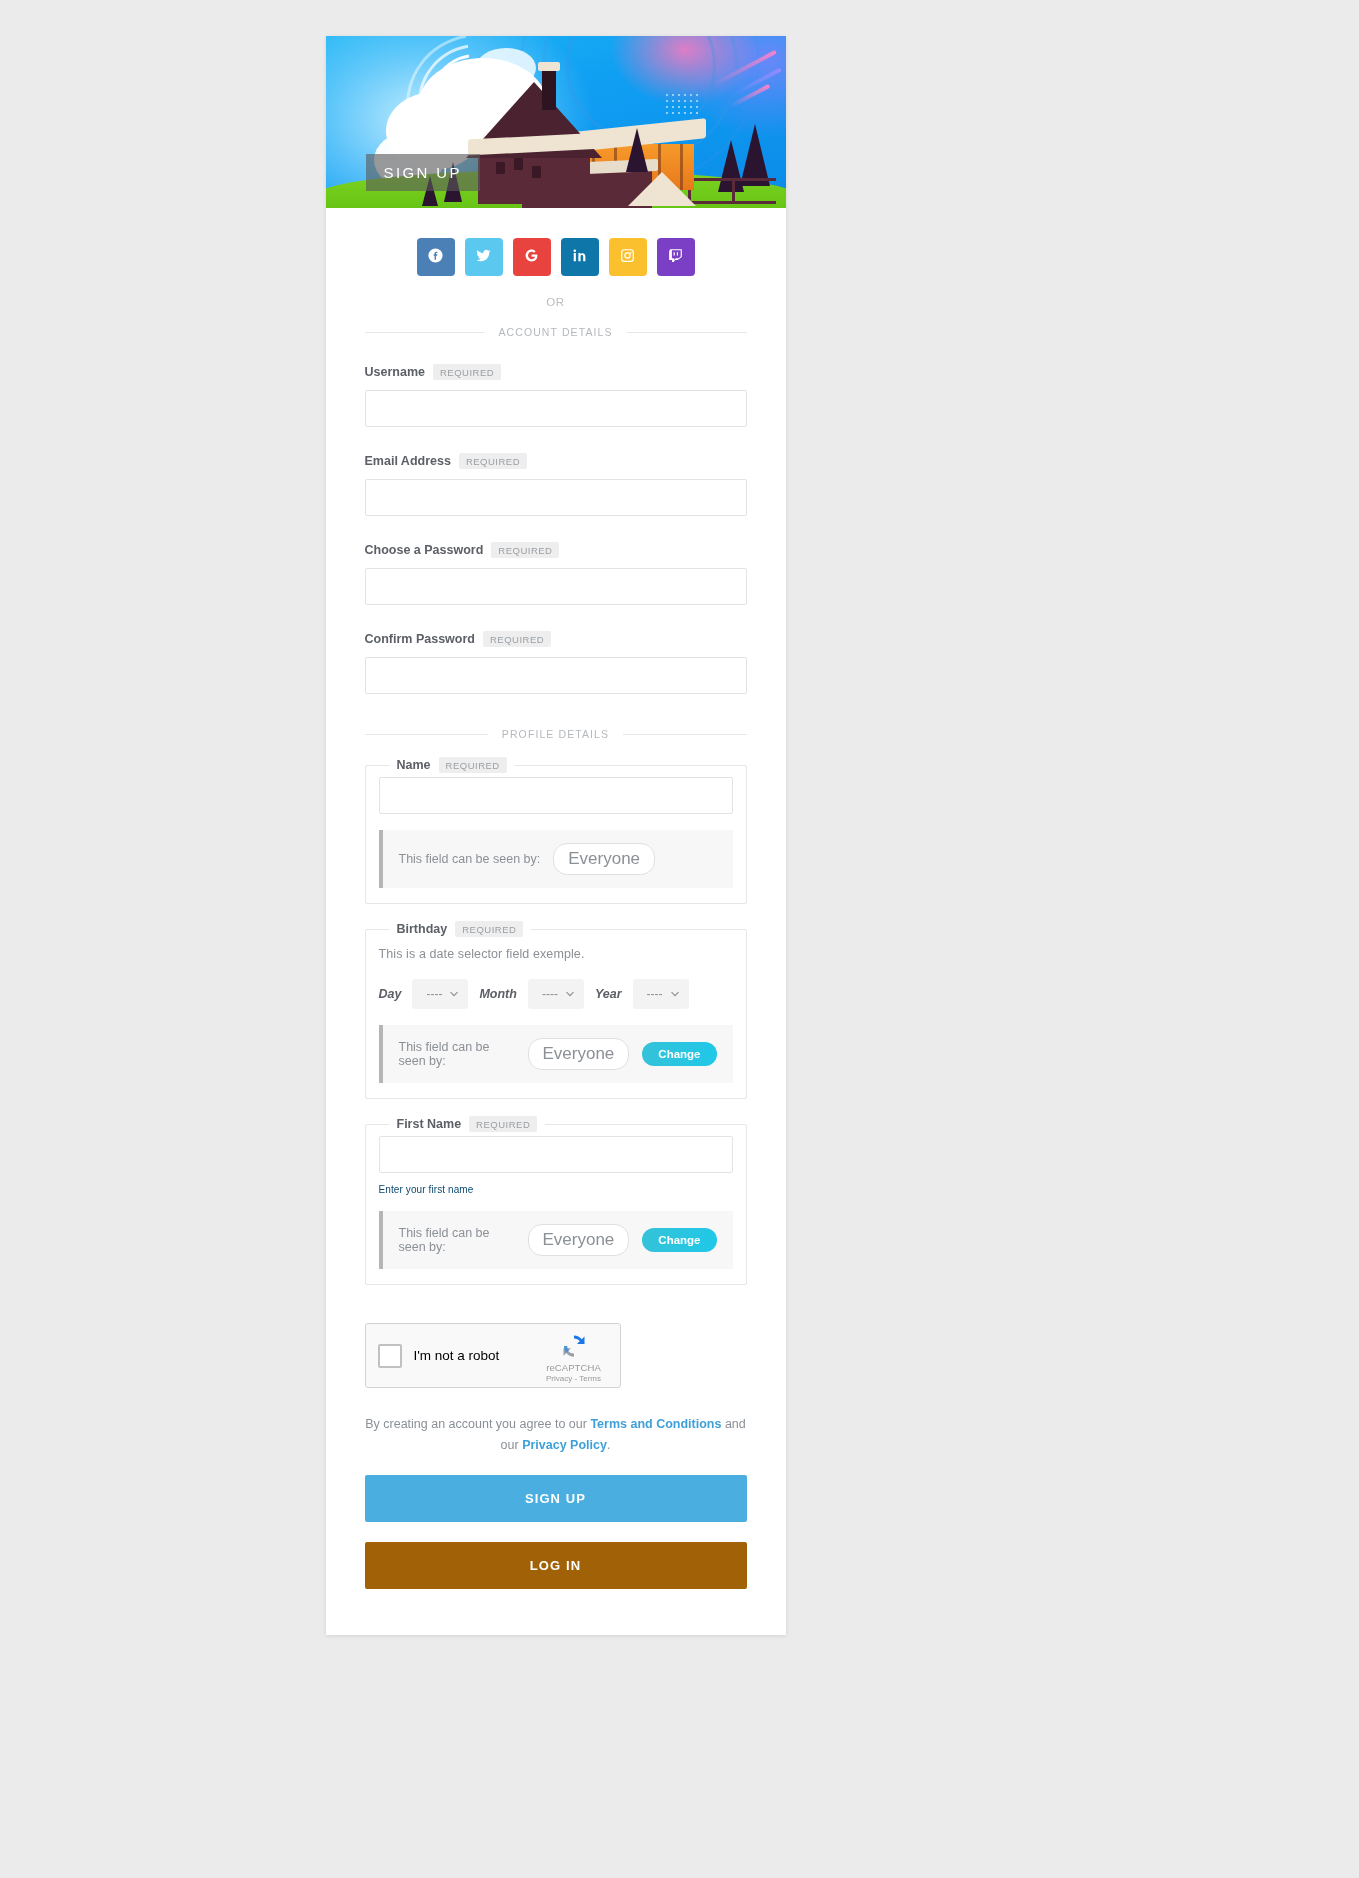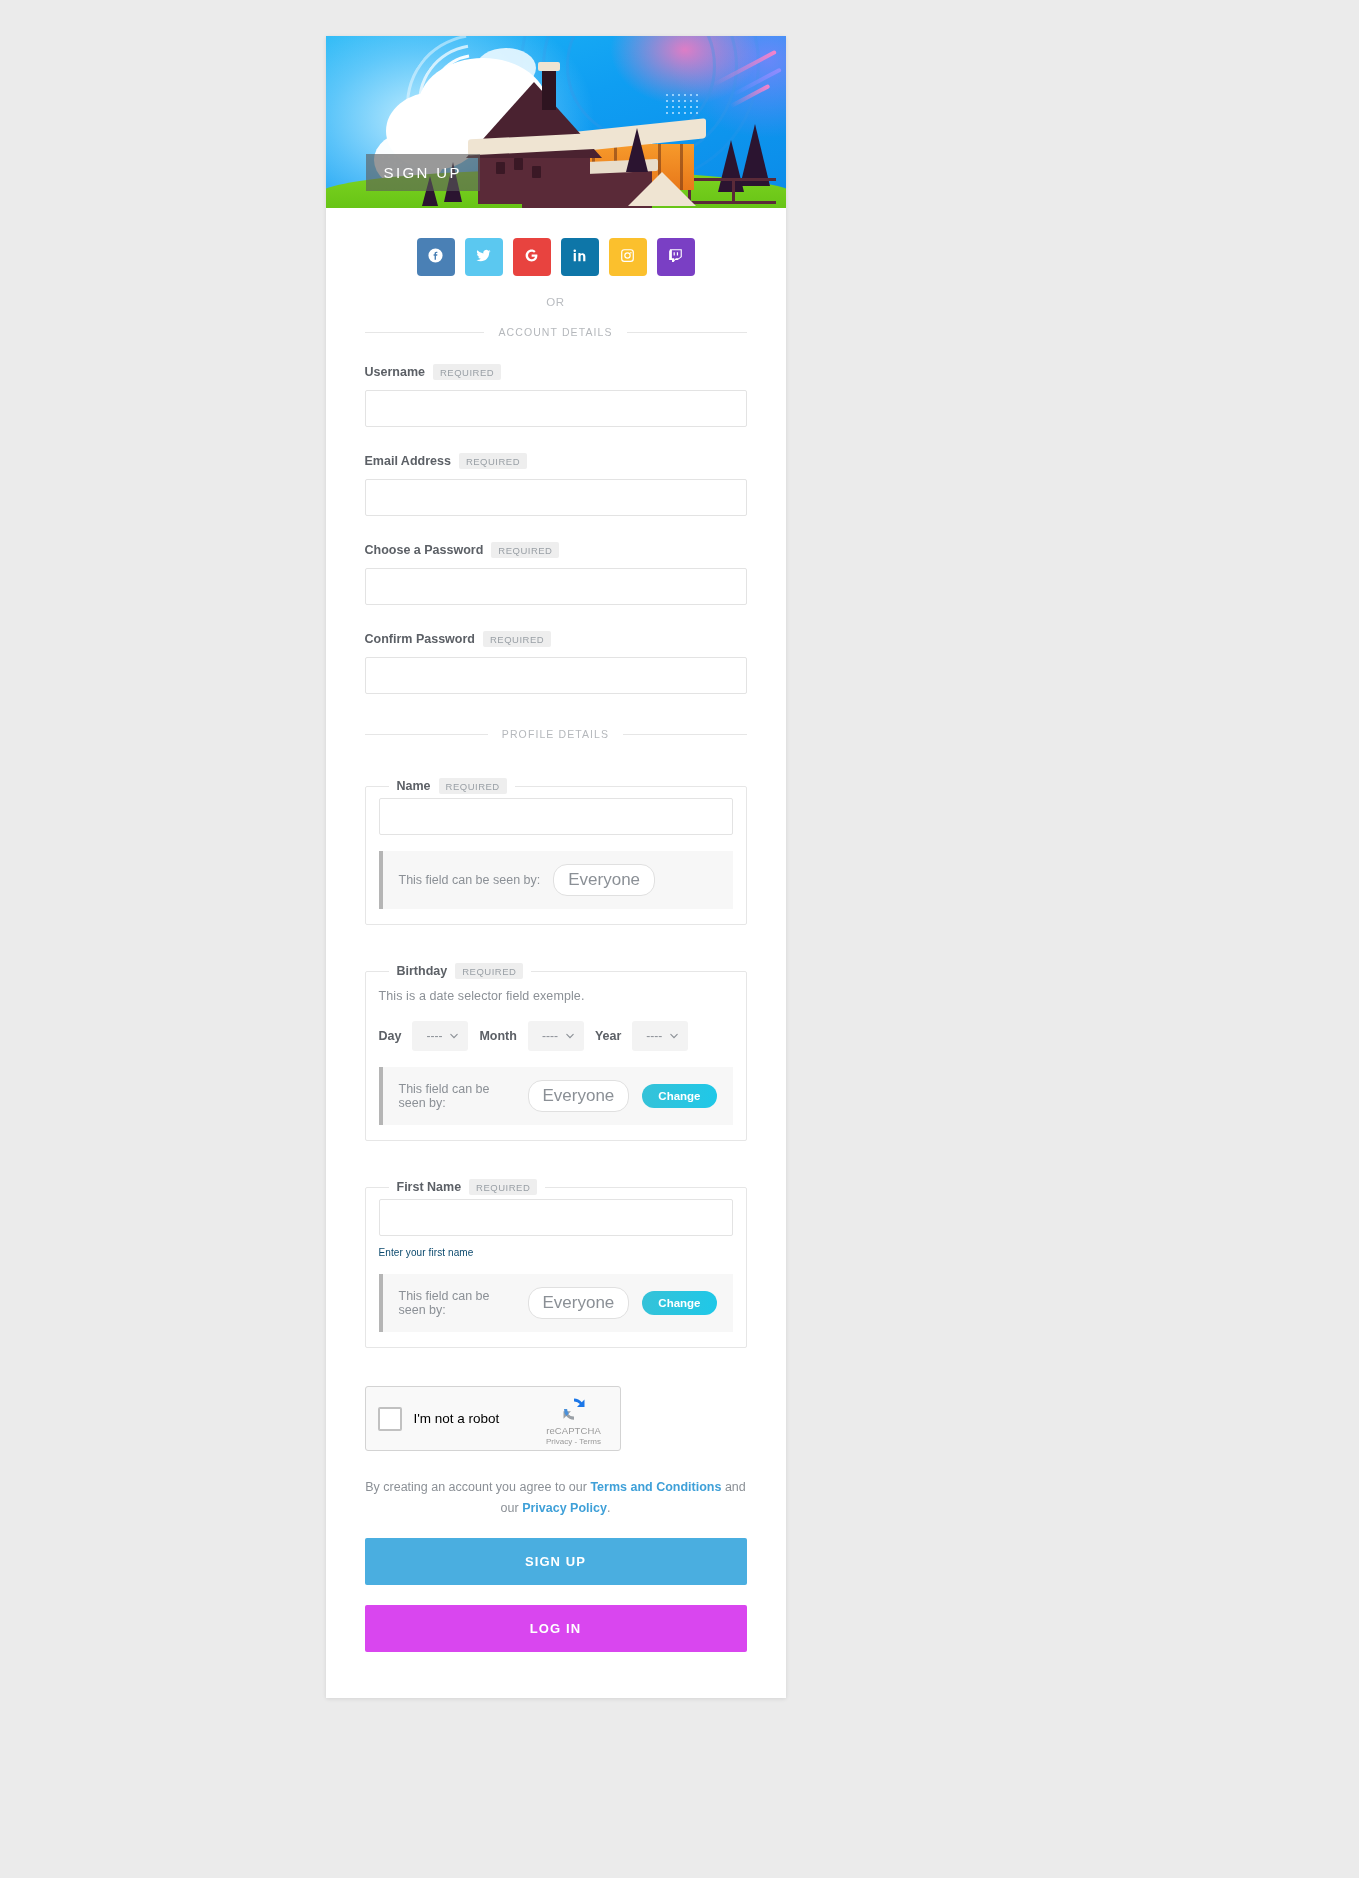--- a/index.html
+++ b/index.html
@@ -211,21 +211,21 @@
   .txtinput {
     display: block; width: 100%; height: 37px; margin-top: 10px;
     border: 1px solid #e3e3e3; background: #fff; border-radius: 2px;
     padding: 0 10px; font-size: 13px; color: #444;
     font-family: "Liberation Sans", sans-serif; outline: none;
   }
 
   
   .fset {
     border: 1px solid #e6e6e6; border-radius: 2px;
-    margin: 38px 39px 0; padding: 0 13px 15px;
+    margin: 17px 39px 0; padding: 0 13px 15px;
   }
   .fset > legend {
     display: flex; align-items: center; gap: 8px;
     padding: 0 8px; margin-left: 10px;
   }
   .fset .txtinput { margin-top: 4px; }
   .helper {
     font-size: 10px; color: #0c4a6e; margin-top: 11px; letter-spacing: .1px;
   }
   .desc {
@@ -244,21 +244,21 @@
     padding: 5px 14px; font-size: 17px; color: #8b9096; cursor: pointer;
   }
   .chg-btn {
     border: none; border-radius: 14px; cursor: pointer;
     padding: 6px 16px; font-size: 11.5px; font-weight: 700; color: #fff;
     background: linear-gradient(100deg, #35c2d8 0%, #1fc8e8 100%);
   }
 
   
   .date-row { display: flex; align-items: center; gap: 11px; margin-top: 18px; }
-  .date-lbl { font-size: 12.5px; color: #5c6066; font-weight: 700; }
+  .date-lbl { font-size: 12.5px; color: #5c6066; font-weight: 700; font-style: italic; }
   .sel {
     appearance: none; -webkit-appearance: none;
     background: #f3f3f3; border: none; border-radius: 3px;
     padding: 8px 26px 8px 14px; font-size: 12px; color: #8b9096;
     font-family: "Liberation Sans", sans-serif; cursor: pointer; outline: none;
   }
   .sel-wrap { position: relative; display: inline-flex; }
   .sel-wrap .caret {
     position: absolute; right: 10px; top: 50%; transform: translateY(-50%);
     pointer-events: none; width: 8px; height: 8px;
@@ -289,21 +289,21 @@
   }
   .terms a { color: #3fa0d8; text-decoration: none; font-weight: 700; }
 
   .big-btn {
     display: block; width: calc(100% - 78px); margin: 20px 39px 0;
     border: none; border-radius: 2px; cursor: pointer;
     height: 47px; color: #fff; font-size: 13px; font-weight: 700;
     letter-spacing: 1.1px; font-family: "Liberation Sans", sans-serif;
   }
   .btn-signup { background: #4aaee0; }
-  .btn-login  { background: #d946ef; margin-bottom: 0; }
+  .btn-login  { background: #a16207; margin-bottom: 0; }
   .card-bottom { height: 46px; }
 </style>
 </head>
 <body>
 
 <div class="page">
   <div class="card">
 
     <div class="hero">
       <div class="hero-sky"></div>

